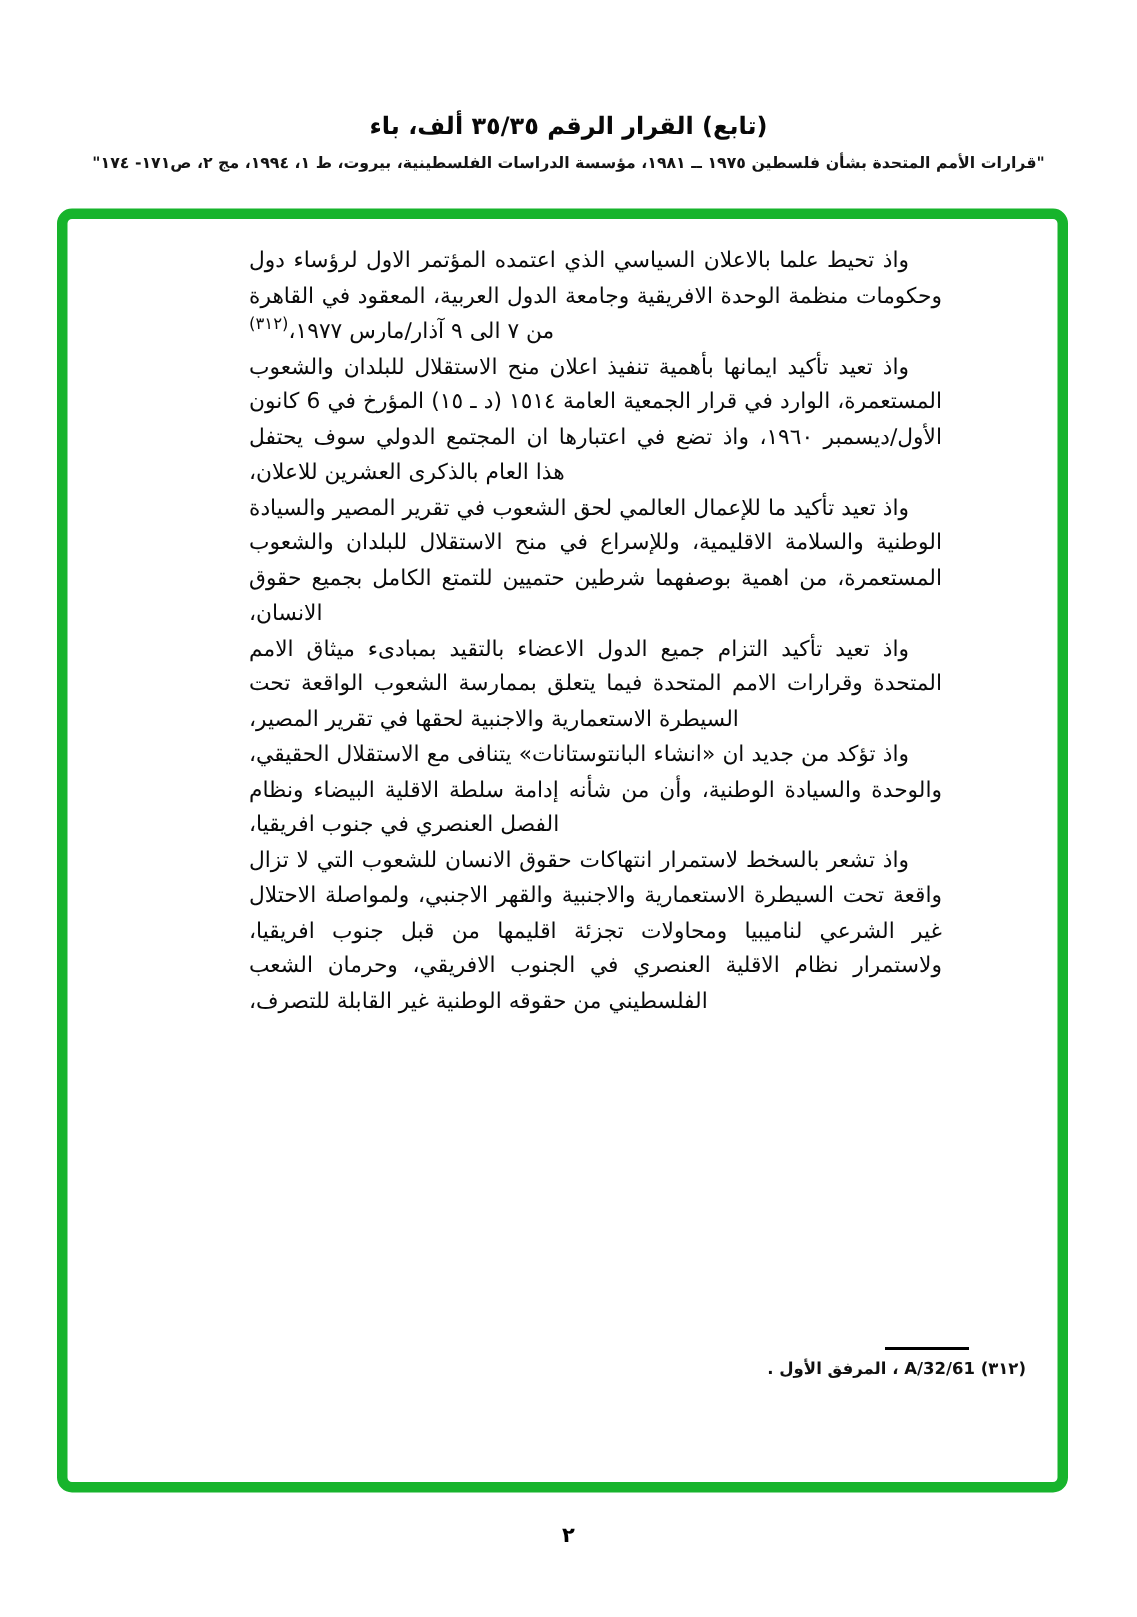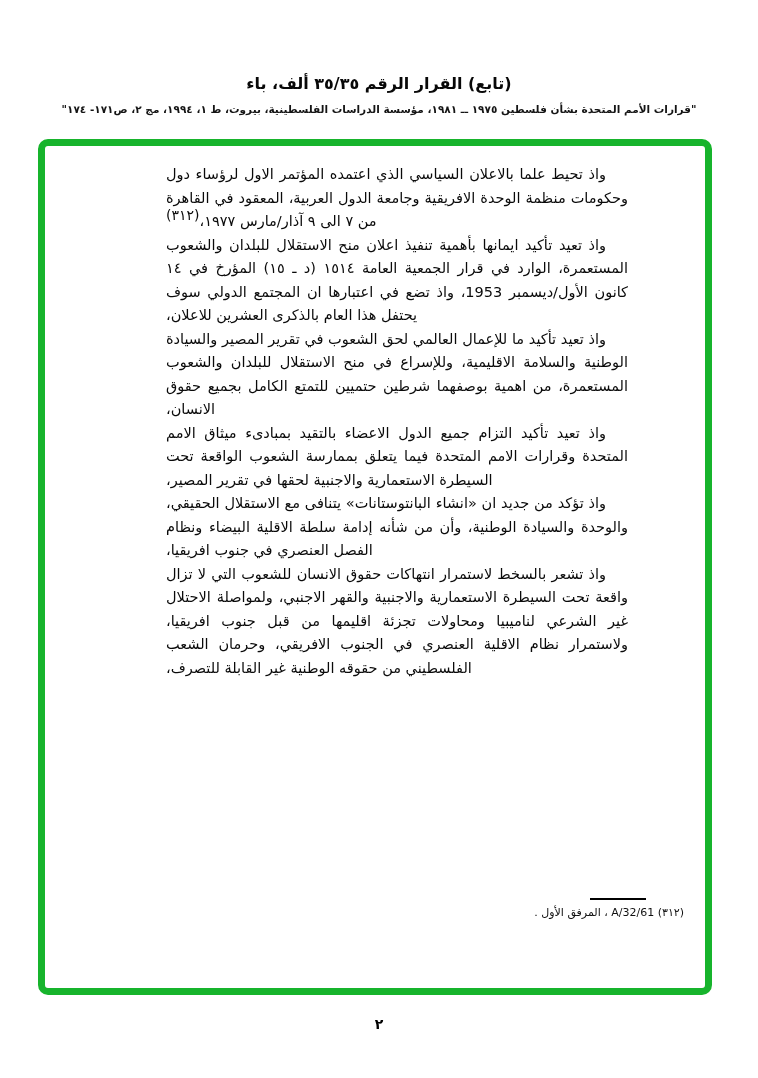--- a/index.html
+++ b/index.html
@@ -42,33 +42,33 @@
     line-height: 23.5px;
     color: #0a0a0a;
   }
   .body-text p {
     margin: 0;
     text-indent: 22px;
     text-align-last: left;
   }
   .body-text .lead { font-weight: normal; }
   .fnref {
-    font-size: 14px;
+    font-size: 11px;
     vertical-align: super;
     line-height: 0;
   }
 
   .fn-rule {
     position: absolute; top: 898px; left: 590px;
     width: 56px; height: 2px; background: #000;
   }
   .footnote {
     position: absolute; top: 906px; right: 74px;
     direction: rtl; text-align: right;
-    font-size: 11px; font-weight: normal;
+    font-size: 11px; font-weight: bold;
     color: #101010;
   }
 
   .page-num {
     position: absolute; top: 1016px; left: 0; width: 758px;
     text-align: center;
     font-size: 14px; font-weight: bold;
     color: #000;
   }
 </style>
@@ -78,21 +78,21 @@
 <div class="page">
 
   <div class="doc-title">(تابع) القرار الرقم ٣٥/٣٥ ألف، باء</div>
 
   <div class="doc-subtitle">"قرارات الأمم المتحدة بشأن فلسطين ١٩٧٥ ــ ١٩٨١، مؤسسة الدراسات الفلسطينية، بيروت، ط ١، ١٩٩٤، مج ٢، ص١٧١- ١٧٤"</div>
 
   <div class="green-box"></div>
 
   <div class="body-text">
     <p><span class="lead">واذ تحيط علما</span><span> بالاعلان السياسي الذي اعتمده المؤتمر الاول لرؤساء دول وحكومات منظمة الوحدة الافريقية وجامعة الدول العربية، المعقود في القاهرة من ٧ الى ٩ آذار/مارس ١٩٧٧،</span><span class="fnref">(٣١٢)</span></p>
-    <p><span class="lead">واذ تعيد تأكيد</span><span> ايمانها بأهمية تنفيذ اعلان منح الاستقلال للبلدان والشعوب المستعمرة، الوارد في قرار الجمعية العامة ١٥١٤ (د ـ ١٥) المؤرخ في ١٤ كانون الأول/ديسمبر 1953، واذ تضع في اعتبارها ان المجتمع الدولي سوف يحتفل هذا العام بالذكرى العشرين للاعلان،</span></p>
+    <p><span class="lead">واذ تعيد تأكيد</span><span> ايمانها بأهمية تنفيذ اعلان منح الاستقلال للبلدان والشعوب المستعمرة، الوارد في قرار الجمعية العامة ١٥١٤ (د ـ ١٥) المؤرخ في 6 كانون الأول/ديسمبر ١٩٦٠، واذ تضع في اعتبارها ان المجتمع الدولي سوف يحتفل هذا العام بالذكرى العشرين للاعلان،</span></p>
     <p><span class="lead">واذ تعيد تأكيد</span><span> ما للإعمال العالمي لحق الشعوب في تقرير المصير والسيادة الوطنية والسلامة الاقليمية، وللإسراع في منح الاستقلال للبلدان والشعوب المستعمرة، من اهمية بوصفهما شرطين حتميين للتمتع الكامل بجميع حقوق الانسان،</span></p>
     <p><span class="lead">واذ تعيد تأكيد</span><span> التزام جميع الدول الاعضاء بالتقيد بمبادىء ميثاق الامم المتحدة وقرارات الامم المتحدة فيما يتعلق بممارسة الشعوب الواقعة تحت السيطرة الاستعمارية والاجنبية لحقها في تقرير المصير،</span></p>
     <p><span class="lead">واذ تؤكد من جديد</span><span> ان «انشاء البانتوستانات» يتنافى مع الاستقلال الحقيقي، والوحدة والسيادة الوطنية، وأن من شأنه إدامة سلطة الاقلية البيضاء ونظام الفصل العنصري في جنوب افريقيا،</span></p>
     <p><span class="lead">واذ تشعر بالسخط</span><span> لاستمرار انتهاكات حقوق الانسان للشعوب التي لا تزال واقعة تحت السيطرة الاستعمارية والاجنبية والقهر الاجنبي، ولمواصلة الاحتلال غير الشرعي لناميبيا ومحاولات تجزئة اقليمها من قبل جنوب افريقيا، ولاستمرار نظام الاقلية العنصري في الجنوب الافريقي، وحرمان الشعب الفلسطيني من حقوقه الوطنية غير القابلة للتصرف،</span></p>
   </div>
 
   <div class="fn-rule"></div>
 
   <div class="footnote">(٣١٢)   A/32/61 ، المرفق الأول .</div>
 

